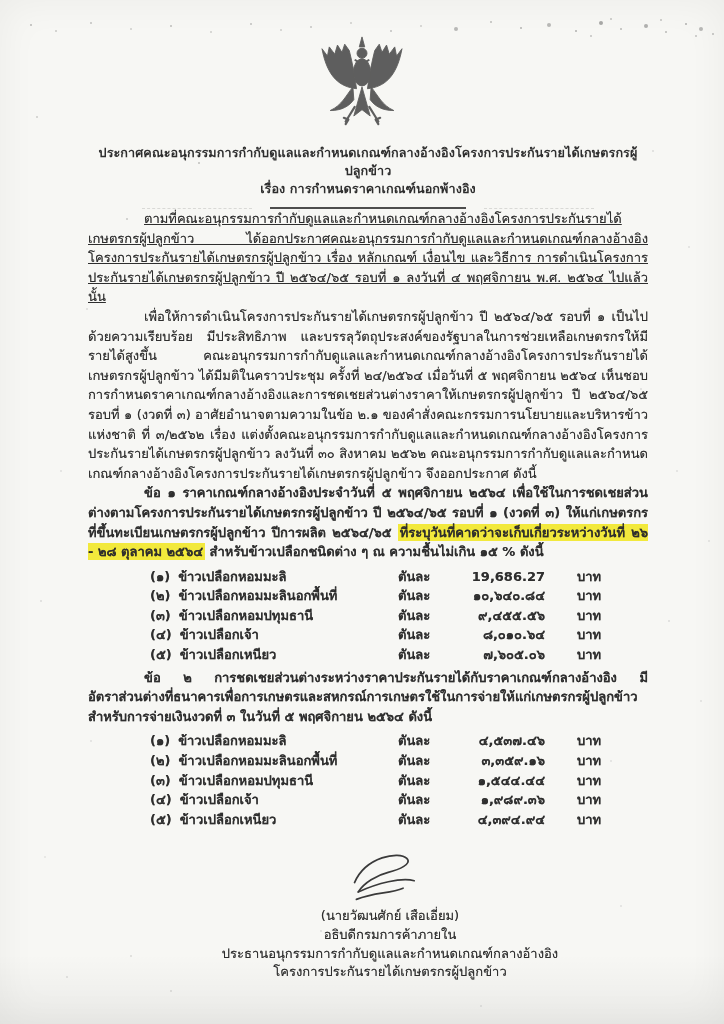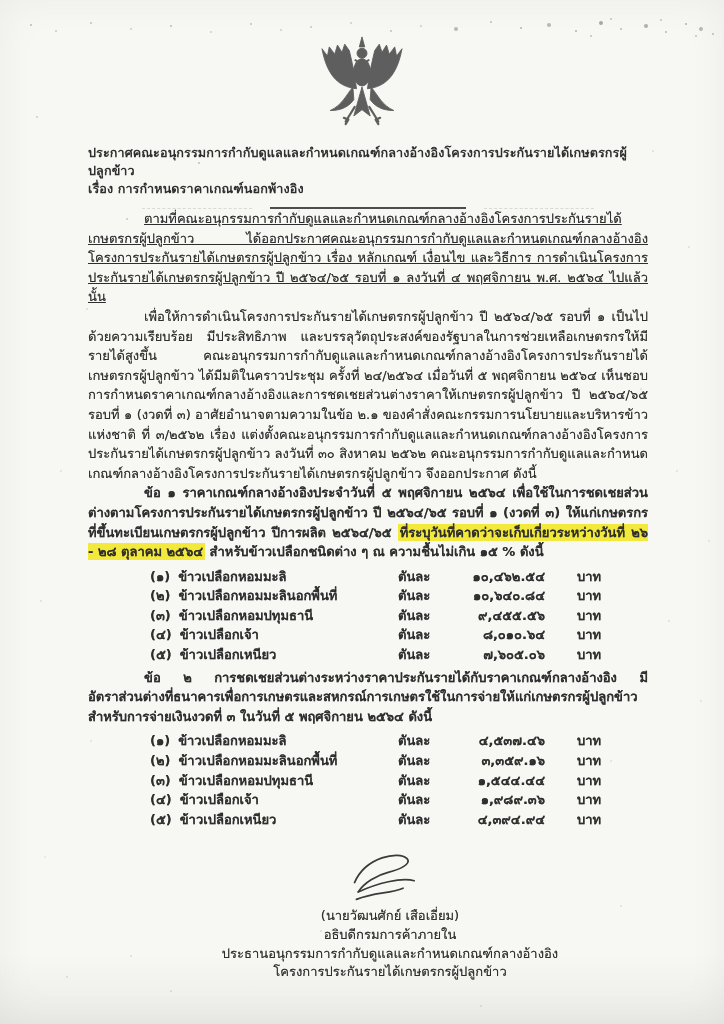--- a/index.html
+++ b/index.html
@@ -56,21 +56,21 @@
       90px 740px 0 0 rgba(60,60,60,.12), 130px 955px 0 0 rgba(60,60,60,.16),
       500px 958px 0 0 rgba(60,60,60,.12), 620px 905px 0 0 rgba(60,60,60,.12),
       320px 930px 0 0 rgba(60,60,60,.14), 170px 990px 0 0 rgba(60,60,60,.16),
       480px 1005px 0 0 rgba(60,60,60,.12), 66px 976px 0 0 rgba(60,60,60,.14),
       610px 760px 0 0 rgba(60,60,60,.12), 44px 856px 0 0 rgba(60,60,60,.1),
       708px 540px 0 0 rgba(60,60,60,.12);
   }
   .emblem-wrap{display:flex;justify-content:center;padding-top:36px;}
   .emblem-wrap svg{display:block;}
   .title{
-    margin-top:8px;text-align:left;font-weight:bold;
+    margin-top:8px;text-align:center;font-weight:bold;
     font-size:12.6px;line-height:18px;letter-spacing:0.1px;
   }
   .divider-row{display:flex;align-items:center;justify-content:center;margin-top:9px;}
   .divider{width:196px;border-top:2px solid #4d4d4d;height:0;}
   .divider-ghost{flex:0 0 110px;border-top:1px dashed rgba(0,0,0,.12);height:0;margin:0 18px;}
   p.para{
     margin:0;text-indent:56px;
     font-size:13px;line-height:19.6px;text-align:justify;
     text-shadow:0 0 .4px rgba(0,0,0,.45);
   }
@@ -136,21 +136,21 @@
     <p class="para p1">ตามที่คณะอนุกรรมการกำกับดูแลและกำหนดเกณฑ์กลางอ้างอิงโครงการประกันรายได้เกษตรกรผู้ปลูกข้าว ได้ออกประกาศคณะอนุกรรมการกำกับดูแลและกำหนดเกณฑ์กลางอ้างอิงโครงการประกันรายได้เกษตรกรผู้ปลูกข้าว เรื่อง หลักเกณฑ์ เงื่อนไข และวิธีการ การดำเนินโครงการประกันรายได้เกษตรกรผู้ปลูกข้าว ปี ๒๕๖๔/๖๕ รอบที่ ๑ ลงวันที่ ๔ พฤศจิกายน พ.ศ. ๒๕๖๔ ไปแล้ว นั้น</p>
 
     <p class="para p2">เพื่อให้การดำเนินโครงการประกันรายได้เกษตรกรผู้ปลูกข้าว ปี ๒๕๖๔/๖๕ รอบที่ ๑ เป็นไปด้วยความเรียบร้อย มีประสิทธิภาพ และบรรลุวัตถุประสงค์ของรัฐบาลในการช่วยเหลือเกษตรกรให้มีรายได้สูงขึ้น คณะอนุกรรมการกำกับดูแลและกำหนดเกณฑ์กลางอ้างอิงโครงการประกันรายได้เกษตรกรผู้ปลูกข้าว ได้มีมติในคราวประชุม ครั้งที่ ๒๔/๒๕๖๔ เมื่อวันที่ ๕ พฤศจิกายน ๒๕๖๔ เห็นชอบการกำหนดราคาเกณฑ์กลางอ้างอิงและการชดเชยส่วนต่างราคาให้เกษตรกรผู้ปลูกข้าว ปี ๒๕๖๔/๖๕ รอบที่ ๑ (งวดที่ ๓) อาศัยอำนาจตามความในข้อ ๒.๑ ของคำสั่งคณะกรรมการนโยบายและบริหารข้าวแห่งชาติ ที่ ๓/๒๕๖๒ เรื่อง แต่งตั้งคณะอนุกรรมการกำกับดูแลและกำหนดเกณฑ์กลางอ้างอิงโครงการประกันรายได้เกษตรกรผู้ปลูกข้าว ลงวันที่ ๓๐ สิงหาคม ๒๕๖๒ คณะอนุกรรมการกำกับดูแลและกำหนดเกณฑ์กลางอ้างอิงโครงการประกันรายได้เกษตรกรผู้ปลูกข้าว จึงออกประกาศ ดังนี้</p>
 
     <p class="para clause"><span>ข้อ ๑ ราคาเกณฑ์กลางอ้างอิงประจำวันที่ ๕ พฤศจิกายน ๒๕๖๔ เพื่อใช้ในการชดเชยส่วนต่างตามโครงการประกันรายได้เกษตรกรผู้ปลูกข้าว ปี ๒๕๖๔/๖๕ รอบที่ ๑ (งวดที่ ๓) ให้แก่เกษตรกรที่ขึ้นทะเบียนเกษตรกรผู้ปลูกข้าว ปีการผลิต ๒๕๖๔/๖๕ </span><mark class="hl">ที่ระบุวันที่คาดว่าจะเก็บเกี่ยวระหว่างวันที่ ๒๖ - ๒๘ ตุลาคม ๒๕๖๔</mark><span> สำหรับข้าวเปลือกชนิดต่าง ๆ ณ ความชื้นไม่เกิน ๑๕ % ดังนี้</span></p>
 
     <div class="price-table">
       <div class="price-row">
         <span class="name"><span class="no">(๑)</span><span>ข้าวเปลือกหอมมะลิ</span></span>
         <span class="unit">ตันละ</span>
-        <span class="val">๑๐,๔๖๒.๕๔</span>
+        <span class="val">19,686.27</span>
         <span></span>
         <span class="cur">บาท</span>
       </div>
       <div class="price-row">
         <span class="name"><span class="no">(๒)</span><span>ข้าวเปลือกหอมมะลินอกพื้นที่</span></span>
         <span class="unit">ตันละ</span>
         <span class="val">๑๐,๖๔๐.๘๔</span>
         <span></span>
         <span class="cur">บาท</span>
       </div>

